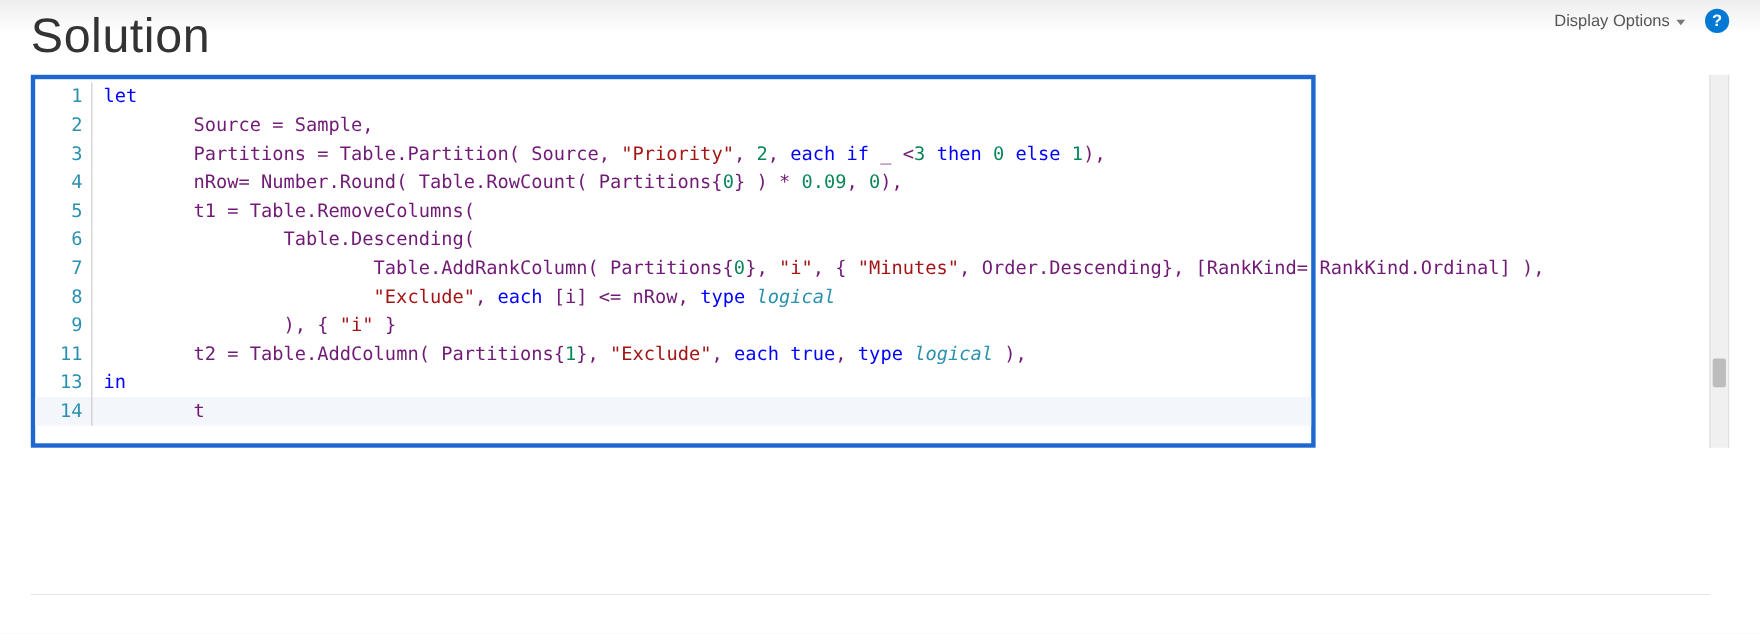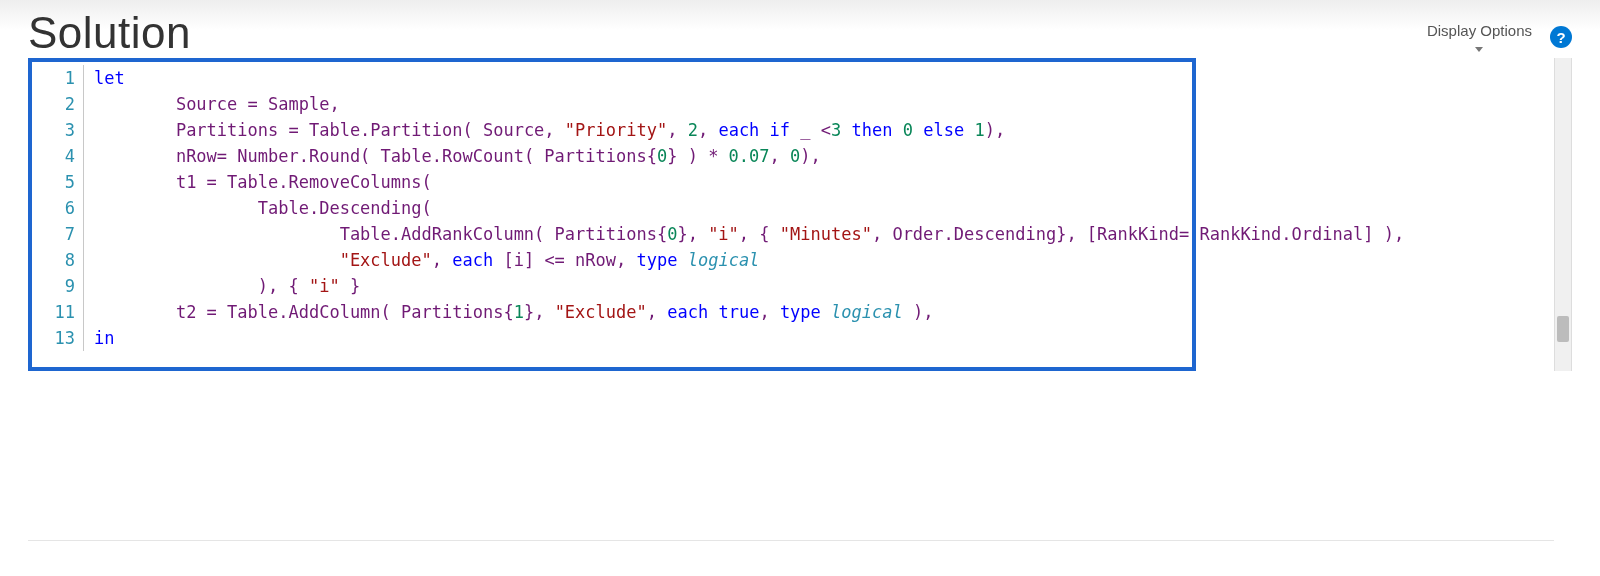--- a/index.html
+++ b/index.html
@@ -27,22 +27,23 @@
   }
   .page{
     position:relative;
     width:1600px;
     height:576px;
     padding:8px 28px 0 28px;
     background:linear-gradient(#eeeeee 0, #ffffff 30px);
   }
   .header-row{
     display:flex;
-    align-items:flex-end;
+    align-items:flex-start;
     justify-content:space-between;
+    margin-bottom:10px;
   }
   h1.page-title{
     margin:0;
     font-weight:300;
     font-size:44px;
     color:#333;
     letter-spacing:0.5px;
   }
   .header-actions{
     display:flex;
@@ -51,21 +52,20 @@
     padding-bottom:6px;
     color:var(--link);
     font-size:15px;
   }
   .display-options{
     display:flex;
     align-items:center;
     gap:6px;
     cursor:pointer;
     color:#555;
-    flex-direction:column;
   }
   .caret-down{
     display:inline-block;
     width:0;height:0;
     border-left:4px solid transparent;
     border-right:4px solid transparent;
     border-top:5px solid #777;
     margin-top:2px;
   }
   .help-btn{
@@ -182,21 +182,21 @@
         <div class="code-line">
           <div class="gutter">2</div>
           <div class="code">        <span class="tok-ident">Source = Sample,</span></div>
         </div>
         <div class="code-line">
           <div class="gutter">3</div>
           <div class="code">        <span class="tok-ident">Partitions = Table.Partition( Source, </span><span class="tok-str">"Priority"</span><span class="tok-ident">, </span><span class="tok-num">2</span><span class="tok-ident">, </span><span class="tok-kw">each if</span><span class="tok-ident"> _ &lt;</span><span class="tok-num">3</span><span class="tok-ident"> </span><span class="tok-kw">then</span><span class="tok-ident"> </span><span class="tok-num">0</span><span class="tok-ident"> </span><span class="tok-kw">else</span><span class="tok-ident"> </span><span class="tok-num">1</span><span class="tok-ident">),</span></div>
         </div>
         <div class="code-line">
           <div class="gutter">4</div>
-          <div class="code">        <span class="tok-ident">nRow= Number.Round( Table.RowCount( Partitions{</span><span class="tok-num">0</span><span class="tok-ident">} ) * </span><span class="tok-num">0.07</span><span class="tok-ident">, </span><span class="tok-num">0</span><span class="tok-ident">),</span></div>
+          <div class="code">        <span class="tok-ident">nRow= Number.Round( Table.RowCount( Partitions{</span><span class="tok-num">0</span><span class="tok-ident">} ) * </span><span class="tok-num">0.09</span><span class="tok-ident">, </span><span class="tok-num">0</span><span class="tok-ident">),</span></div>
         </div>
         <div class="code-line">
           <div class="gutter">5</div>
           <div class="code">        <span class="tok-ident">t1 = Table.RemoveColumns(</span></div>
         </div>
         <div class="code-line">
           <div class="gutter">6</div>
           <div class="code">                <span class="tok-ident">Table.Descending(</span></div>
         </div>
         <div class="code-line">
@@ -211,20 +211,24 @@
           <div class="gutter">9</div>
           <div class="code">                <span class="tok-ident">), { </span><span class="tok-str">"i"</span><span class="tok-ident"> }</span></div>
         </div>
         <div class="code-line">
           <div class="gutter">11</div>
           <div class="code">        <span class="tok-ident">t2 = Table.AddColumn( Partitions{</span><span class="tok-num">1</span><span class="tok-ident">}, </span><span class="tok-str">"Exclude"</span><span class="tok-ident">, </span><span class="tok-kw">each</span><span class="tok-ident"> </span><span class="tok-const">true</span><span class="tok-ident">, </span><span class="tok-kw">type</span><span class="tok-ident"> </span><span class="tok-type">logical</span><span class="tok-ident"> ),</span></div>
         </div>
         <div class="code-line">
           <div class="gutter">13</div>
           <div class="code"><span class="tok-kw">in</span></div>
+        </div>
+        <div class="code-line current">
+          <div class="gutter">14</div>
+          <div class="code">        <span class="tok-ident">t</span></div>
         </div>
       </div>
     <div class="right-col">
       <div class="vscroll">
         <div class="thumb"></div>
       </div>
     </div>
   </div>
 
   <div class="divider-below"></div>

